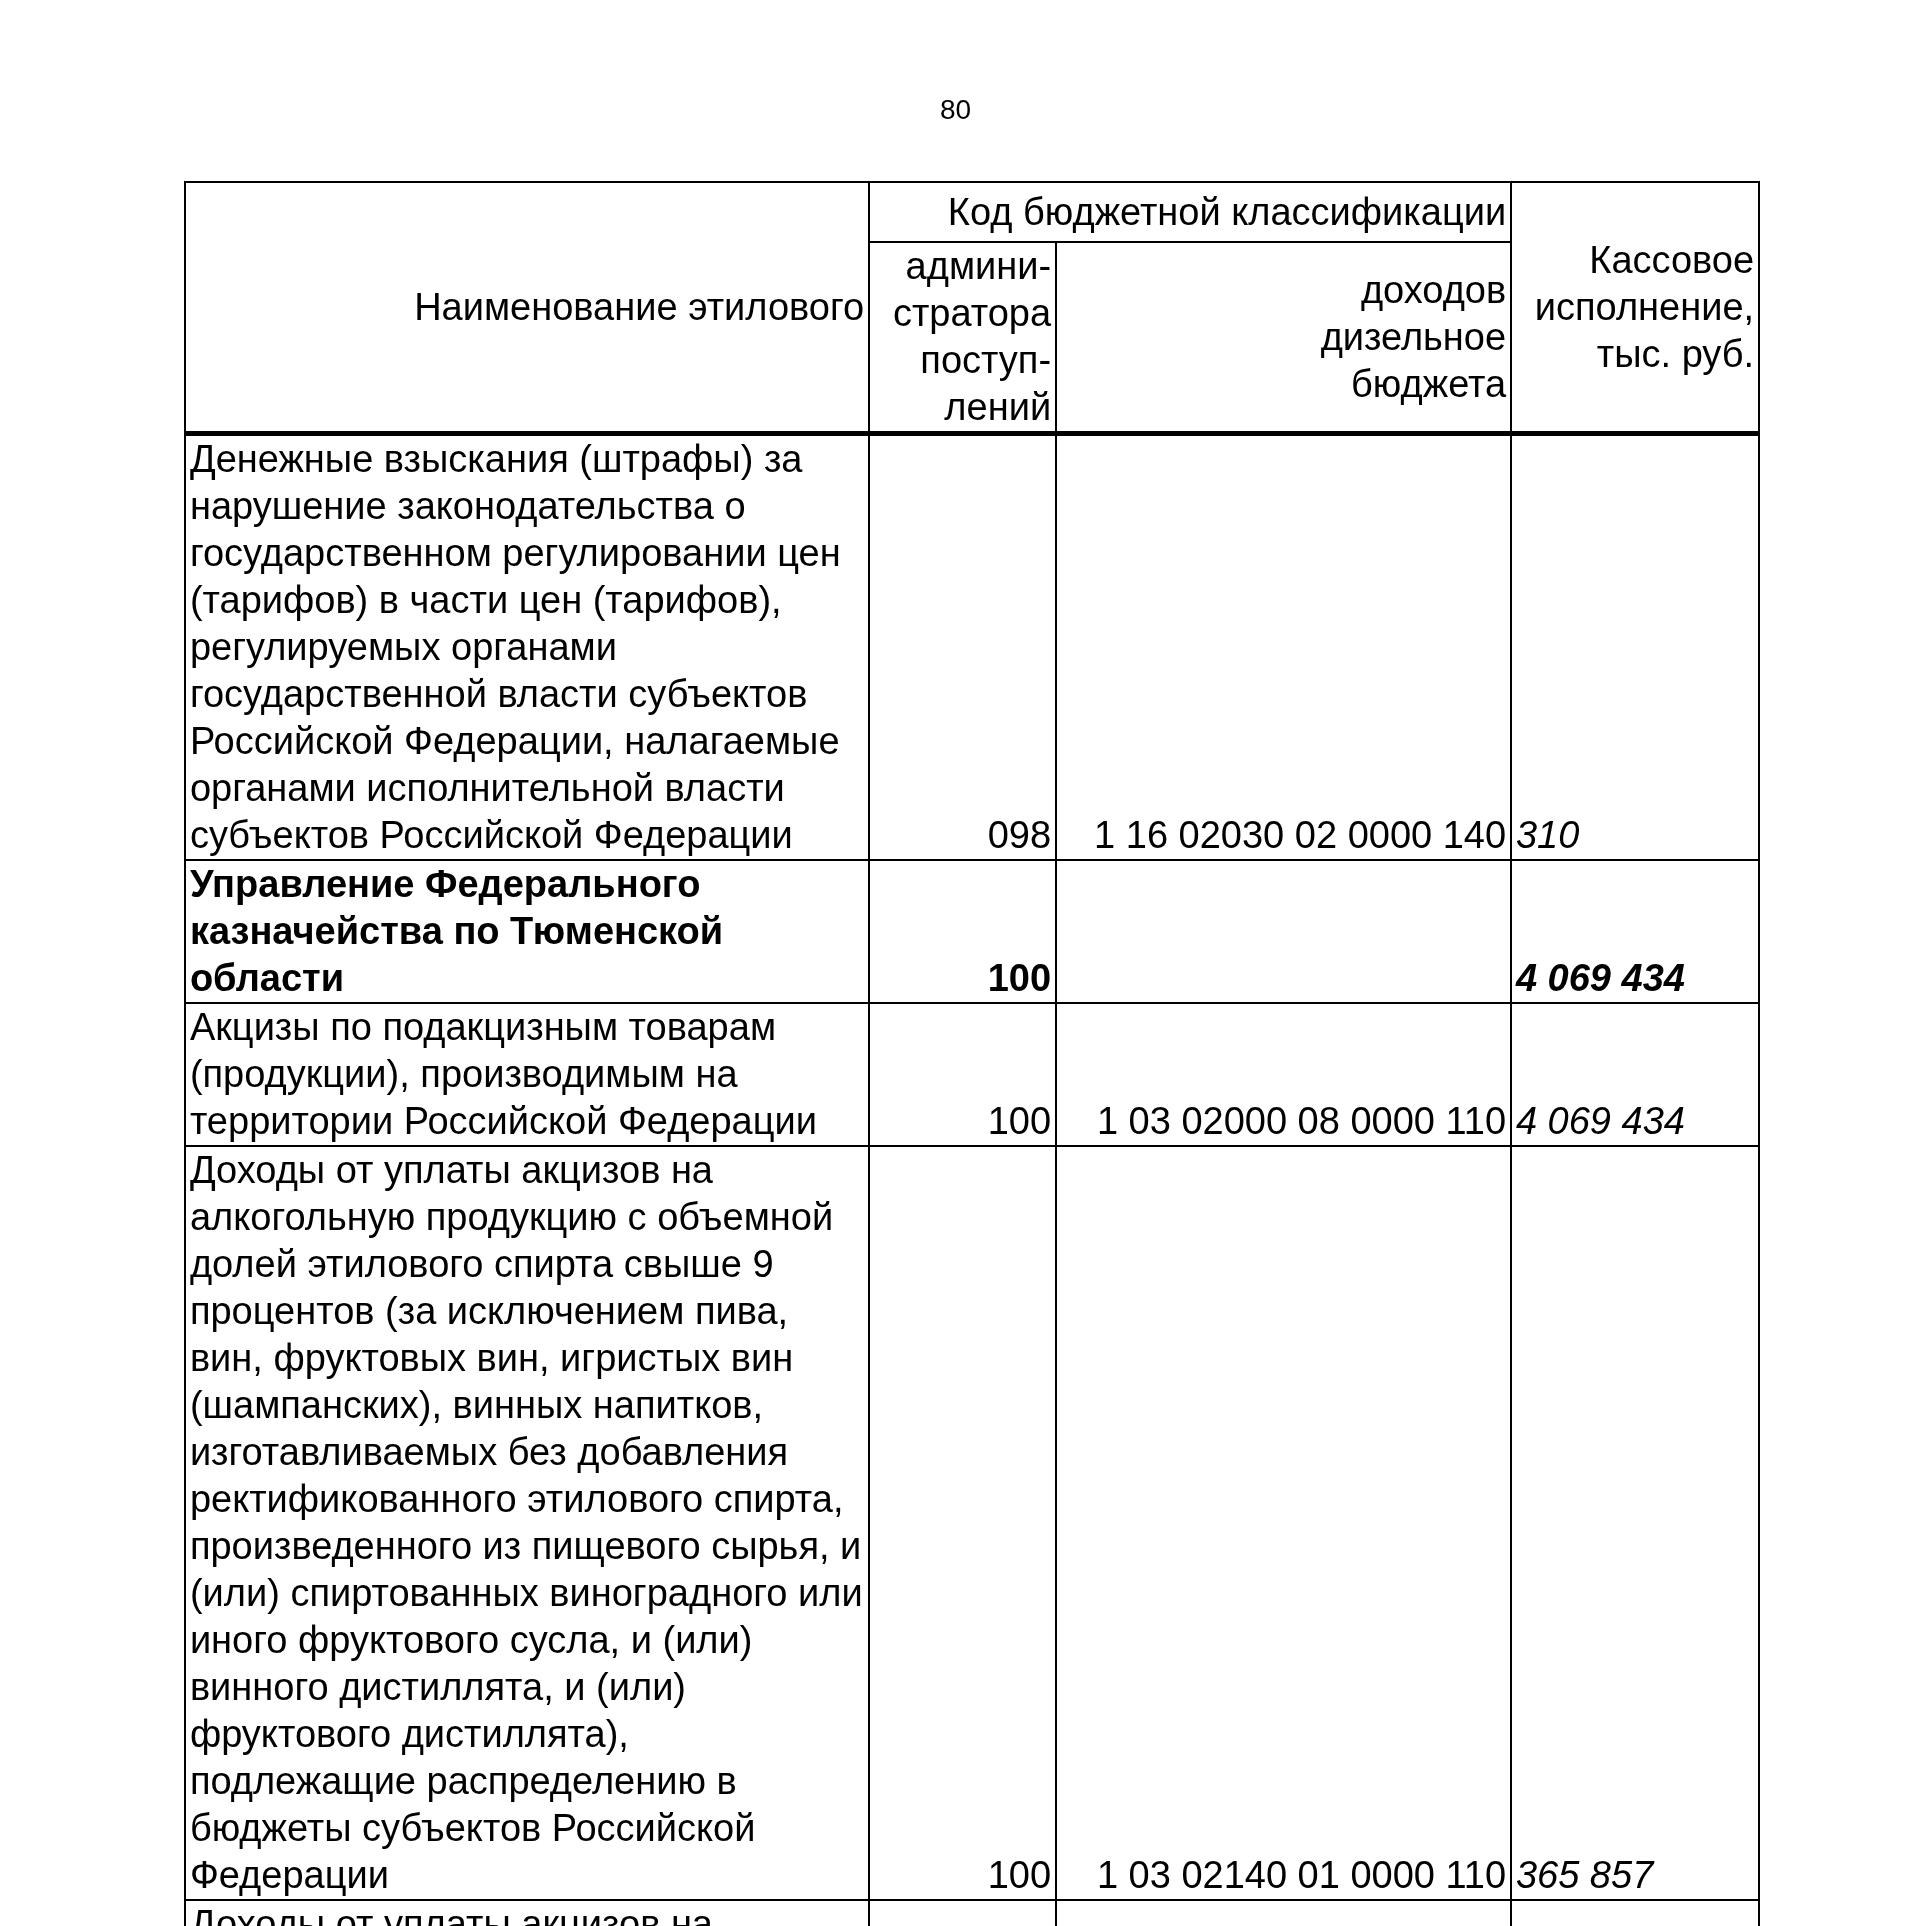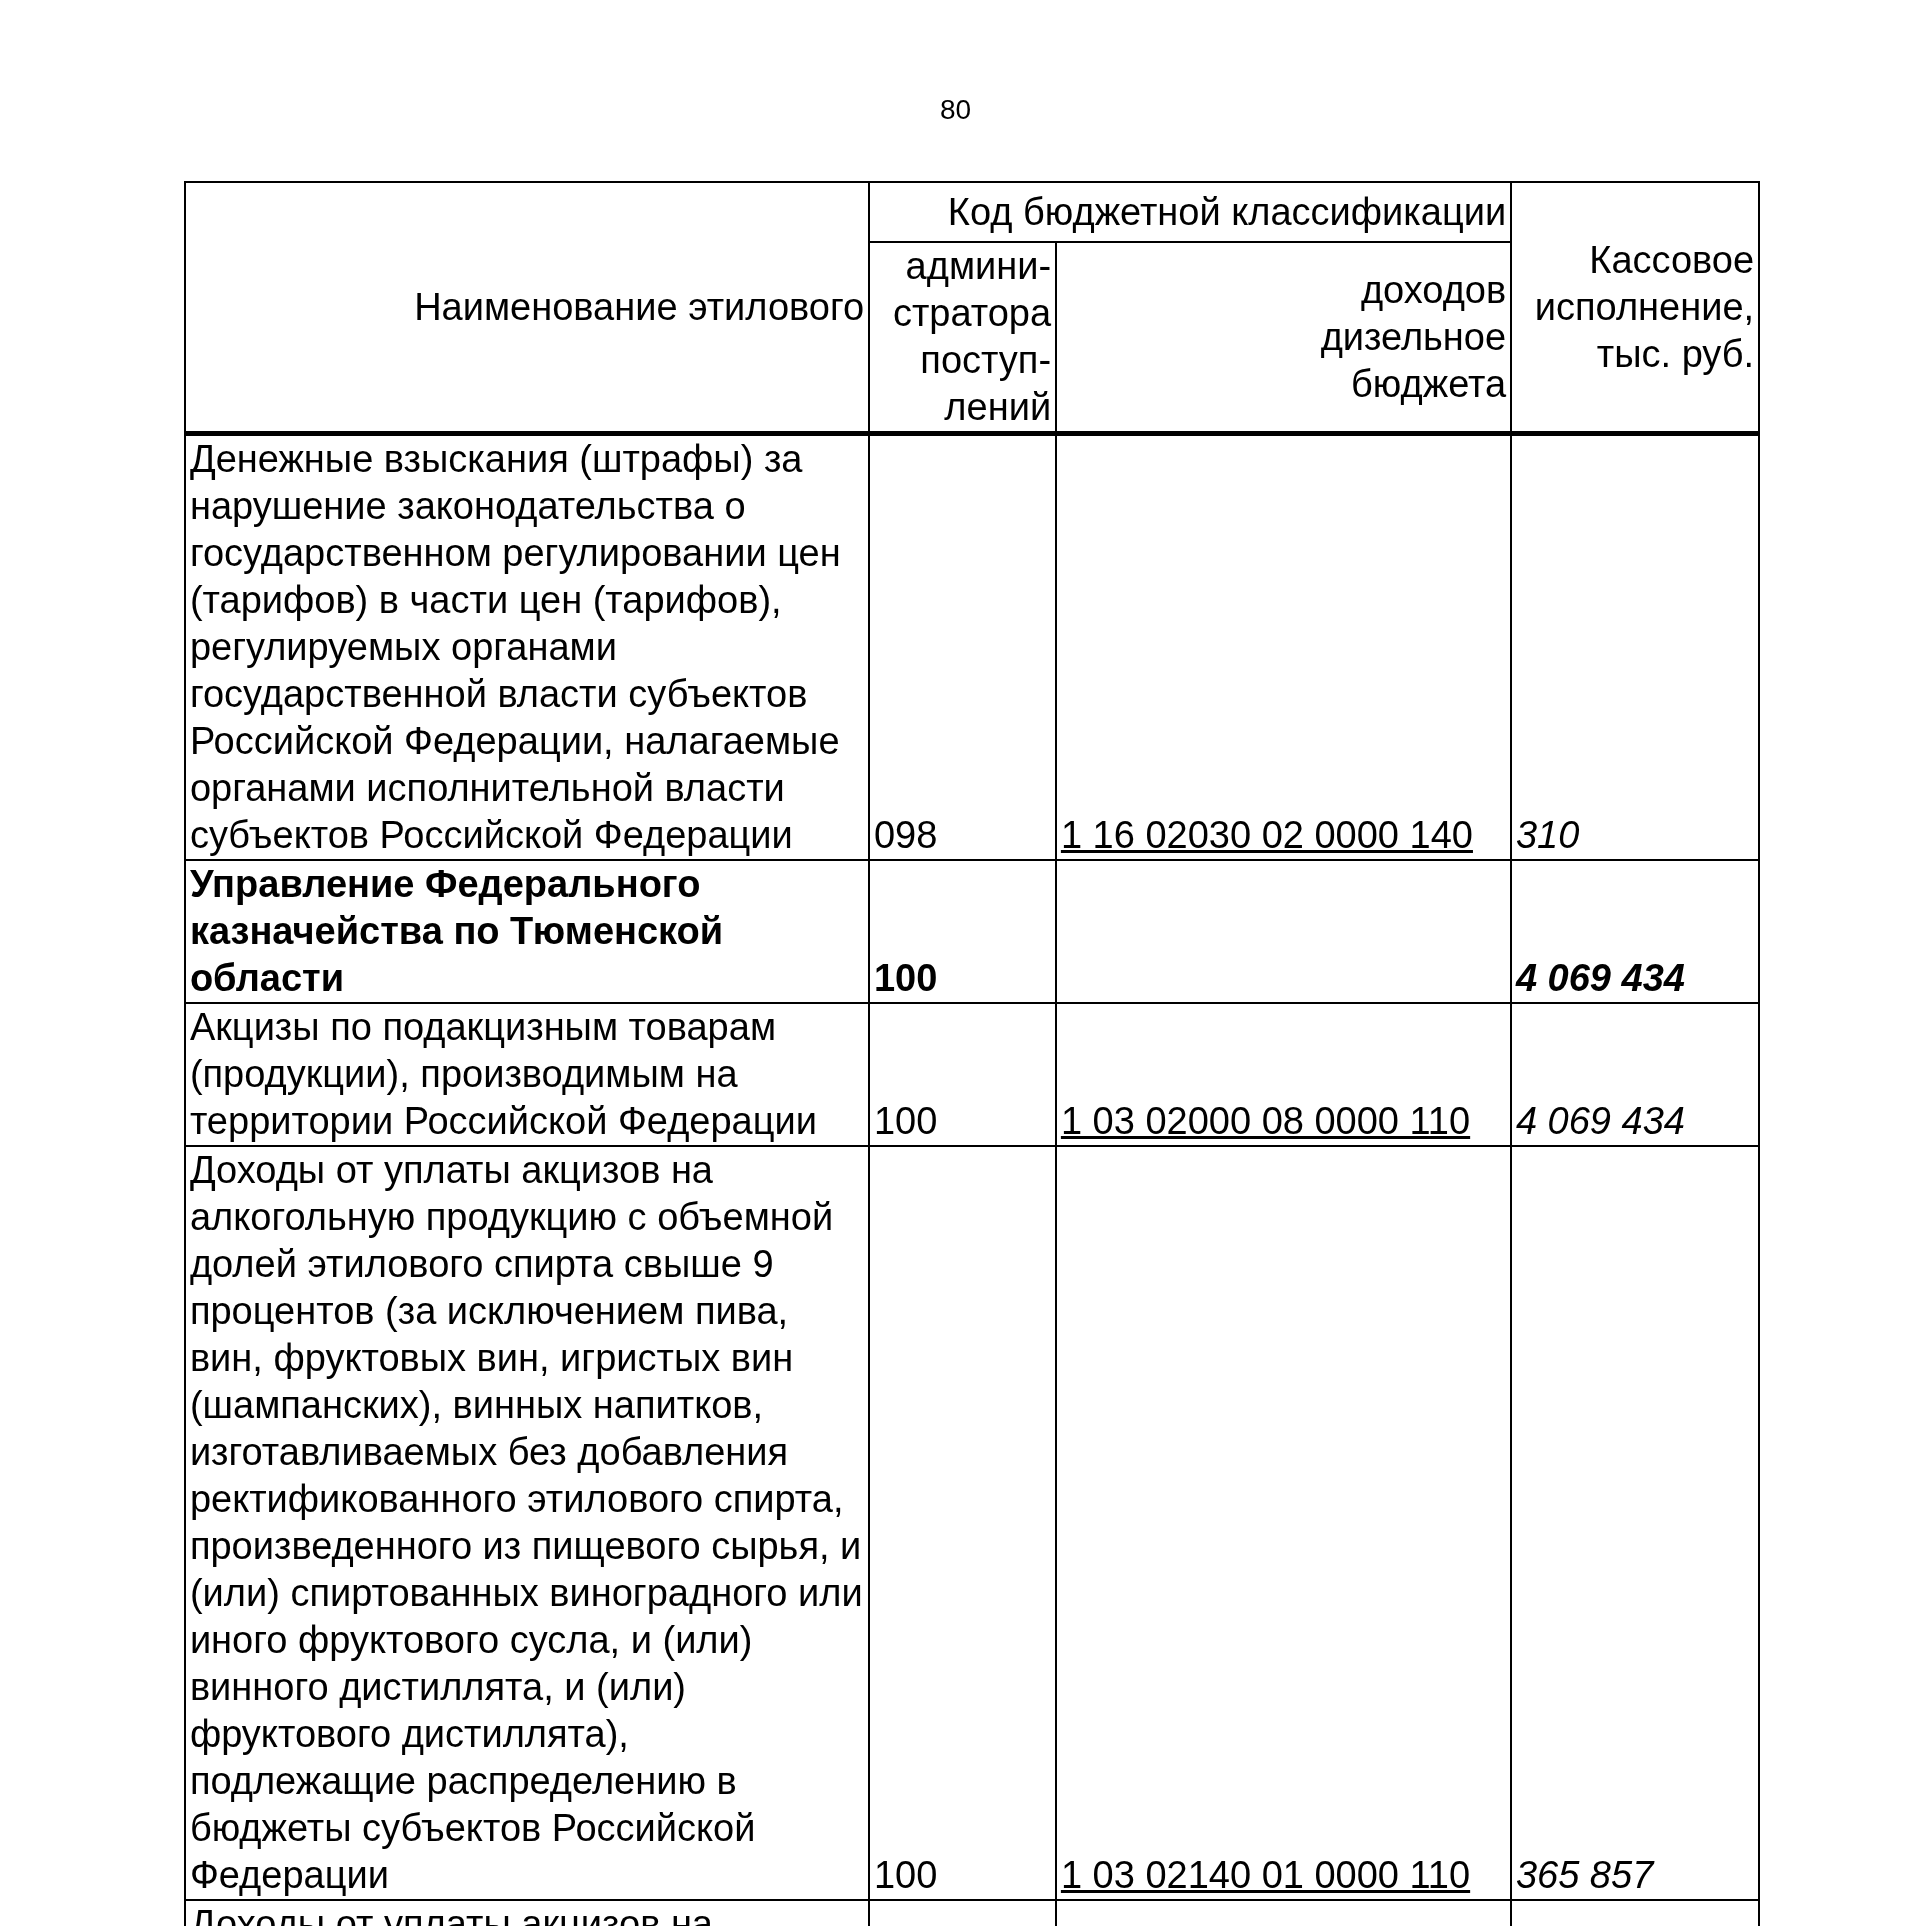--- a/index.html
+++ b/index.html
@@ -8,22 +8,22 @@
   table.budget { position: absolute; left: 184px; top: 181px; width: 1574px; border-collapse: collapse; table-layout: fixed; font-size: 38px; line-height: 47px; }
   table.budget td, table.budget th { border: 2.7px solid #000; padding: 0 3.9px; font-weight: normal; }
   col.c-name { width: 684px; }
   col.c-admin { width: 187px; }
   col.c-code { width: 455px; }
   col.c-amount { width: 248px; }
   th { text-align: right; vertical-align: middle; }
   th.h-group { height: 58px; border-bottom-width: 5.4px; }
   thead tr:last-child th, thead tr:first-child th.h-name, thead tr:first-child th.h-amount { border-bottom-width: 5.4px; }
   td.name { vertical-align: top; text-align: left; padding-left: 3.9px; }
-  td.admin { vertical-align: bottom; text-align: left; margin-left: 12px; }
-  td.code { vertical-align: bottom; text-align: left; text-decoration: underline; }
+  td.admin { vertical-align: bottom; text-align: right; margin-left: 12px; }
+  td.code { vertical-align: bottom; text-align: right; }
   td.amount { vertical-align: bottom; text-align: left; padding-right: 4.6px; font-style: italic; }
   tr.bold td { font-weight: bold; }
   tbody tr td { border-bottom-width: 3.9px; }
 </style>
 </head>
 <body>
 
 <div class="page-number">80</div>
 
 <table class="budget">

